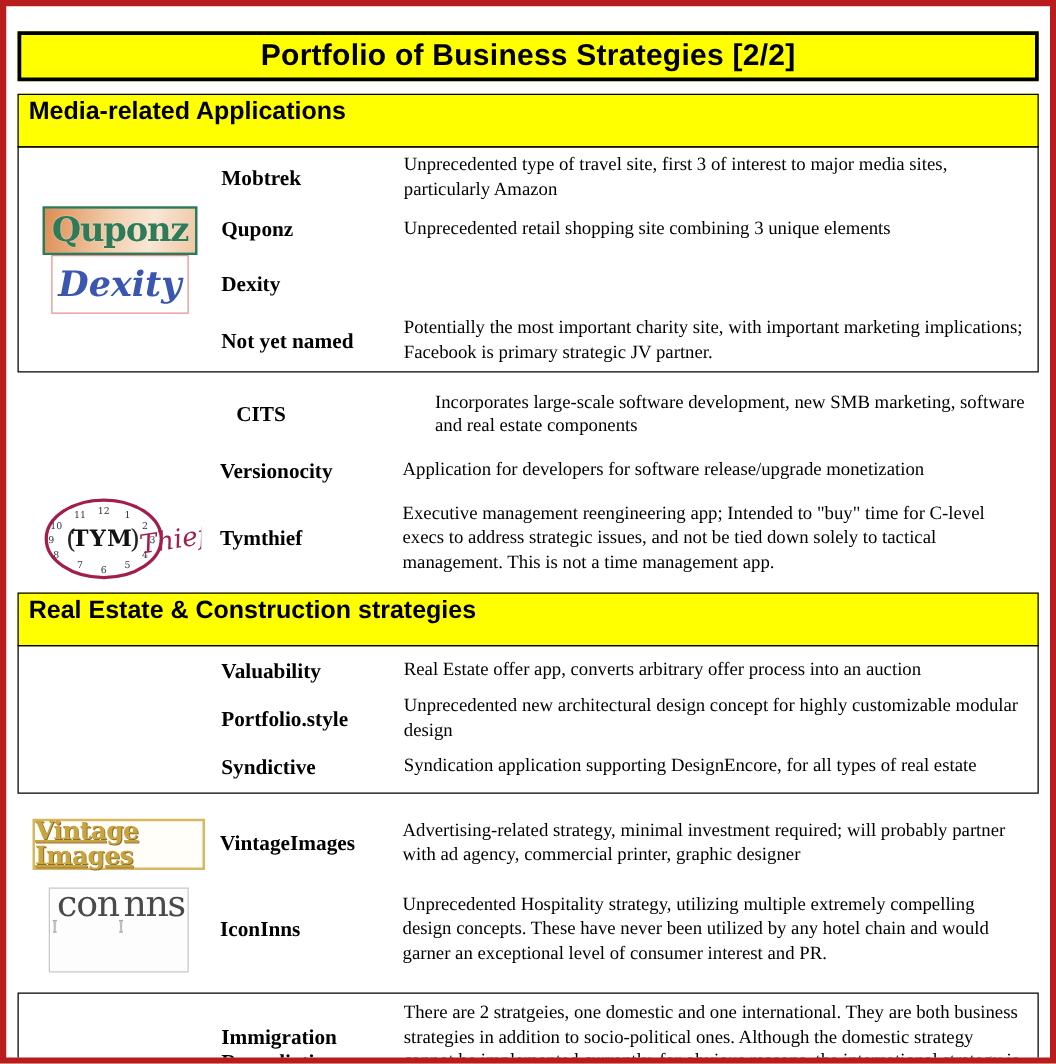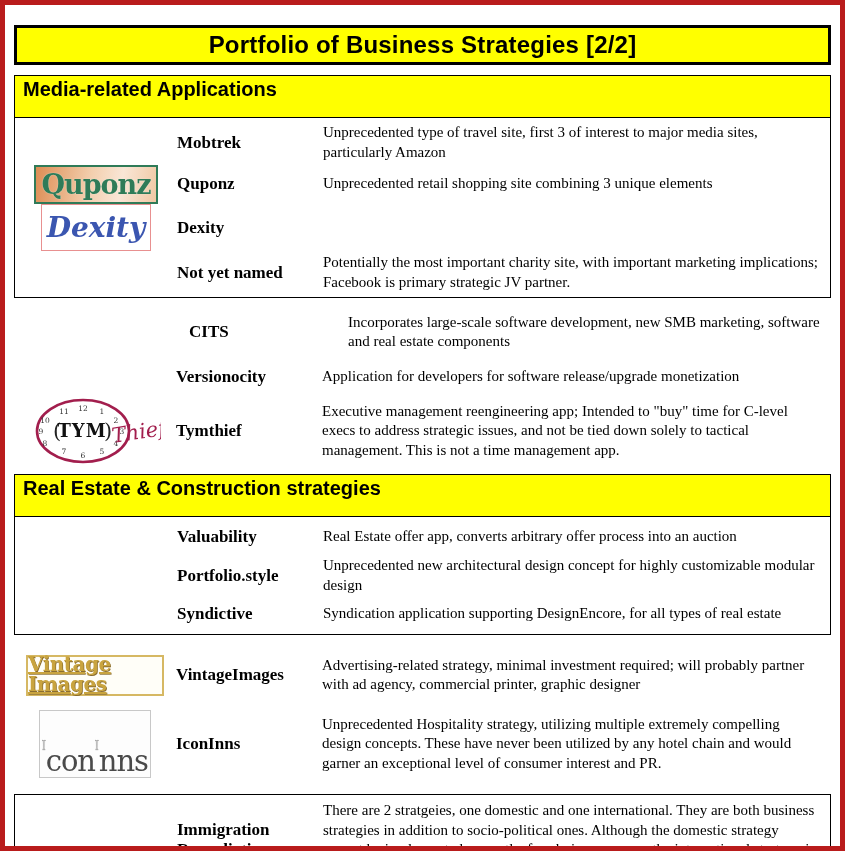--- a/index.html
+++ b/index.html
@@ -62,21 +62,21 @@
   .logo-vintage{
     box-sizing:border-box;width:138px;height:41px;border:2px solid #d6b863;background:#fffef8;
     display:flex;align-items:flex-end;justify-content:center;
   }
   .logo-vintage span{
     font-family:"DejaVu Serif",serif;font-weight:bold;font-size:20px;line-height:1;
     color:#c9a43f;text-decoration:underline;text-shadow:.7px .7px 0 #8a6d2f;letter-spacing:-.5px;
   }
   .logo-iconinns{
     box-sizing:border-box;width:112px;height:68px;border:1px solid #c8c8c8;background:#fdfdfd;
-    display:flex;align-items:flex-end;justify-content:center;padding:1px 2px 3px 2px;
+    display:flex;align-items:flex-start;justify-content:center;padding:1px 2px 3px 2px;
   }
   .logo-iconinns .coltxt{
     font-family:"DejaVu Serif",serif;font-size:29px;line-height:.8;color:#4a4a4a;letter-spacing:-1px;
     padding-bottom:1px;
   }
   .logo-iconinns svg{display:block;}
 </style>
 </head>
 <body>
 

